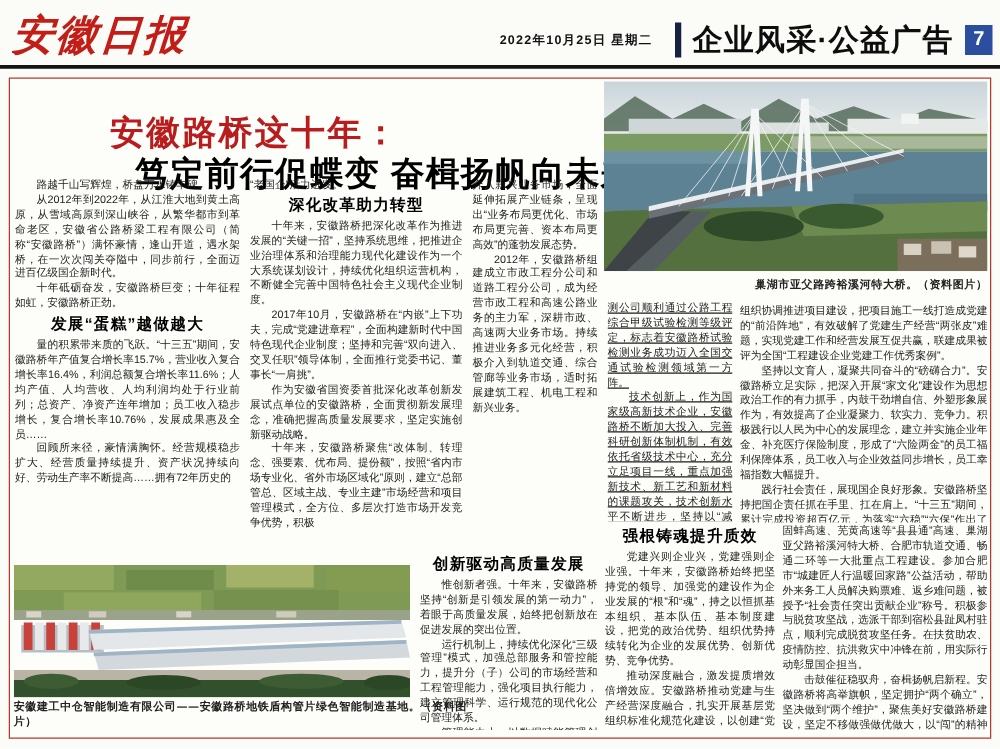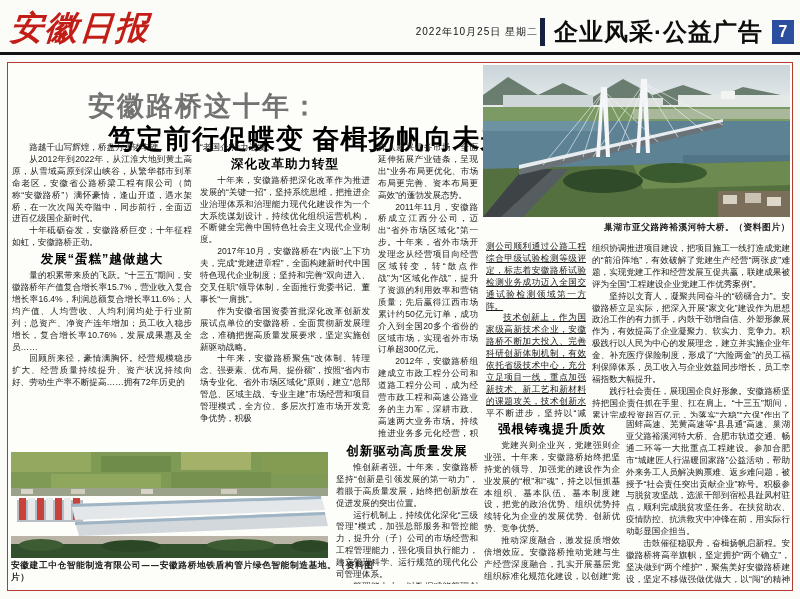--- a/index.html
+++ b/index.html
@@ -8,32 +8,32 @@
     background:#fbfbf8;color:#1a1a1a;
     font-family:"Liberation Sans",sans-serif;
   }
   
   .logo{
     position:absolute;left:10px;top:6px;
     font-family:"DejaVu Serif",serif;font-weight:bold;font-style:italic;
     font-size:33px;color:#c21d17;letter-spacing:2px;transform:skewX(-4deg);
   }
   .mast-right{position:absolute;right:6px;top:16px;display:flex;align-items:center;}
-  .mast-date{font-size:10px;font-weight:normal;color:#111;letter-spacing:1px;margin-right:2px;}
+  .mast-date{font-size:10px;font-weight:bold;color:#111;letter-spacing:1px;margin-right:18px;}
   .mast-bar{width:5px;height:28px;background:#16213f;margin-right:9px;}
   .mast-section{font-size:24px;font-weight:900;color:#0d0d0d;letter-spacing:1px;}
   .pagebox{
     width:22px;height:24px;background:#2b4f9e;color:#fff;font-size:16px;font-weight:bold;
     display:flex;align-items:center;justify-content:center;margin-left:9px;
   }
   .mast-rule{position:absolute;left:0;top:52px;width:800px;height:3px;background:#141414;}
   
   .frame{position:absolute;left:7px;top:62px;width:784px;height:527px;border:1px solid #b23a2e;background:#fdfdfa;}
   
-  .hl1{position:absolute;left:88px;top:88px;font-size:27px;font-weight:900;letter-spacing:2px;color:#737373;}
+  .hl1{position:absolute;left:88px;top:88px;font-size:27px;font-weight:900;letter-spacing:2px;color:#b91c1c;}
   .hl2{position:absolute;left:108px;top:121px;font-size:27px;font-weight:900;letter-spacing:1px;color:#000;}
   
   .col{position:absolute;overflow:hidden;text-align:justify;font-size:8.6px;line-height:11.9px;color:#1c1c1c;}
   .para{margin:0;text-indent:2em;}
   .para.noindent{text-indent:0;}
   .subhead{margin:5px 0 4px 0;font-size:12.5px;font-weight:700;text-align:center;letter-spacing:1px;color:#000;}
   #col1{left:12px;top:142px;width:180px;height:312px;}
   #col2{left:200px;top:142px;width:170px;height:312px;}
   #col3a{left:378px;top:142px;width:100px;height:298px;}
   #col3b{left:486px;top:241px;width:100px;height:176px;text-decoration:underline;}
@@ -184,21 +184,20 @@
 <div class="col" id="col2">
     <p class="para noindent">“老国企”活力迸发。</p>
     <h3 class="subhead">深化改革助力转型</h3>
     <p class="para">十年来，安徽路桥把深化改革作为推进发展的“关键一招”，坚持系统思维，把推进企业治理体系和治理能力现代化建设作为一个大系统谋划设计，持续优化组织运营机构，不断健全完善中国特色社会主义现代企业制度。</p>
     <p class="para">2017年10月，安徽路桥在“内嵌”上下功夫，完成“党建进章程”，全面构建新时代中国特色现代企业制度；坚持和完善“双向进入、交叉任职”领导体制，全面推行党委书记、董事长“一肩挑”。</p>
     <p class="para">作为安徽省国资委首批深化改革创新发展试点单位的安徽路桥，全面贯彻新发展理念，准确把握高质量发展要求，坚定实施创新驱动战略。</p>
     <p class="para">十年来，安徽路桥聚焦“改体制、转理念、强要素、优布局、提份额”，按照“省内市场专业化、省外市场区域化”原则，建立“总部管总、区域主战、专业主建”市场经营和项目管理模式，全方位、多层次打造市场开发竞争优势，积极</p>
   </div>
 <div class="col" id="col3a">
     <p class="para noindent">介入新兴业务市场，全面延伸拓展产业链条，呈现出“业务布局更优化、市场布局更完善、资本布局更高效”的蓬勃发展态势。</p>
-    <p class="para">2011年11月，安徽路桥成立江西分公司，迈出“省外市场区域化”第一步。十年来，省外市场开发理念从经营项目向经营区域转变，转“散点作战”为“区域化作战”，提升了资源的利用效率和营销质量；先后赢得江西市场累计约50亿元订单，成功介入到全国20多个省份的区域市场，实现省外市场订单超300亿元。</p>
     <p class="para">2012年，安徽路桥组建成立市政工程分公司和道路工程分公司，成为经营市政工程和高速公路业务的主力军，深耕市政、高速两大业务市场。持续推进业务多元化经营，积极介入到轨道交通、综合管廊等业务市场，适时拓展建筑工程、机电工程和新兴业务。</p>
   </div>
 <div class="col" id="col3b">
     <p class="para noindent">测公司顺利通过公路工程综合甲级试验检测等级评定，标志着安徽路桥试验检测业务成功迈入全国交通试验检测领域第一方阵。</p>
     <p class="para">技术创新上，作为国家级高新技术企业，安徽路桥不断加大投入、完善科研创新体制机制，有效依托省级技术中心，充分立足项目一线，重点加强新技术、新工艺和新材料的课题攻关，技术创新水平不断进步，坚持以“减负、降本、提质、增效”为导向，建立并完善BIM技术和“四新技术”应用体系，坚持“借智借力”，提升研发层次，牵头联合研究院、高等院校组建安徽省装配式桥梁建造与运维工程研究中心，并成功获批为省级工程研究中心。</p>
   </div>
 <div class="col" id="col4">
     <p class="para noindent">组织协调推进项目建设，把项目施工一线打造成党建的“前沿阵地”，有效破解了党建生产经营“两张皮”难题，实现党建工作和经营发展互促共赢，联建成果被评为全国“工程建设企业党建工作优秀案例”。</p>
     <p class="para">坚持以文育人，凝聚共同奋斗的“磅礴合力”。安徽路桥立足实际，把深入开展“家文化”建设作为思想政治工作的有力抓手，内鼓干劲增自信、外塑形象展作为，有效提高了企业凝聚力、软实力、竞争力。积极践行以人民为中心的发展理念，建立并实施企业年金、补充医疗保险制度，形成了“六险两金”的员工福利保障体系，员工收入与企业效益同步增长，员工幸福指数大幅提升。</p>
     <p class="para">践行社会责任，展现国企良好形象。安徽路桥坚持把国企责任抓在手里、扛在肩上。“十三五”期间，累计完成投资超百亿元，为落实“六稳”“六保”作出了积极贡献。积极参与到合宁、合芜、合安三大高速改扩建，</p>

